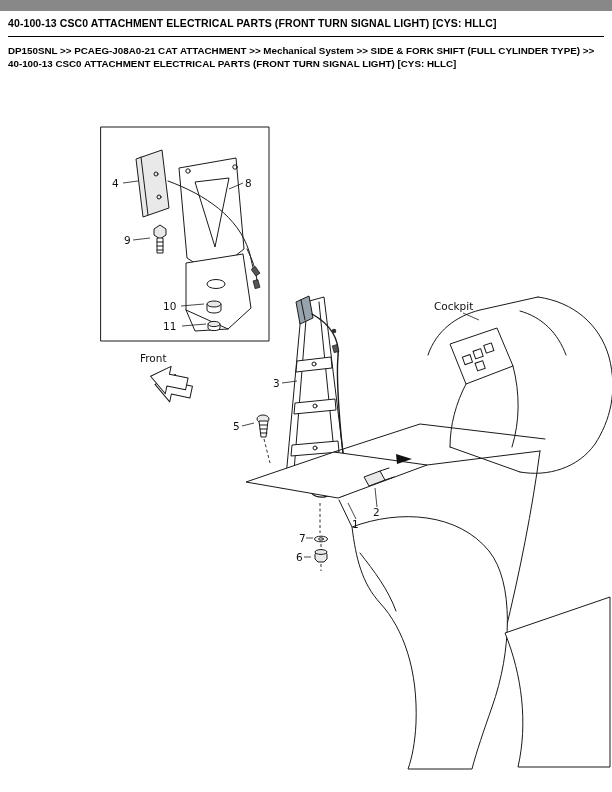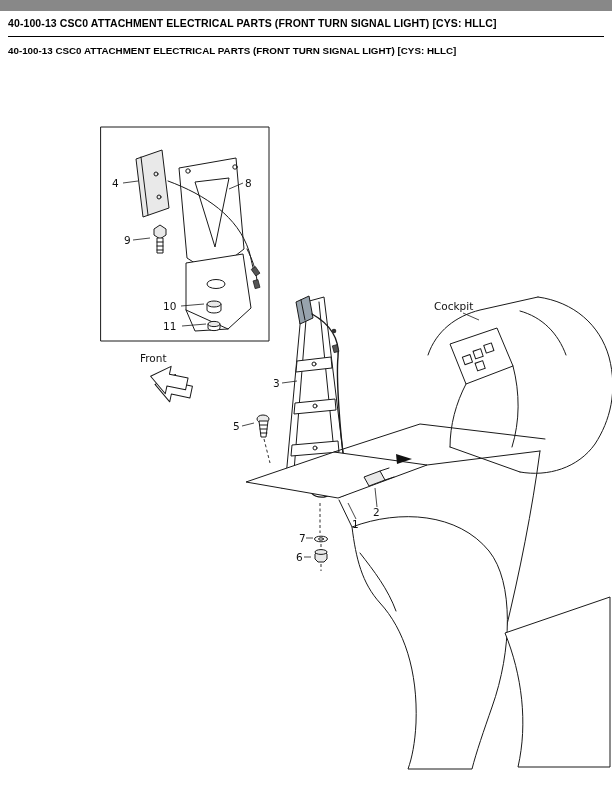--- a/index.html
+++ b/index.html
@@ -25,20 +25,21 @@
 </style>
 </head>
 <body>
 
 <div class="page">
 
   <div class="header">
     <div class="page-title">40-100-13 CSC0 ATTACHMENT ELECTRICAL PARTS (FRONT TURN SIGNAL LIGHT) [CYS: HLLC]</div>
     <hr class="title-rule">
     <div class="breadcrumb">
+      <div>DP150SNL &gt;&gt; PCAEG-J08A0-21 CAT ATTACHMENT &gt;&gt; Mechanical System &gt;&gt; SIDE &amp; FORK SHIFT (FULL CYLINDER TYPE) &gt;&gt;</div>
       <div>40-100-13 CSC0 ATTACHMENT ELECTRICAL PARTS (FRONT TURN SIGNAL LIGHT) [CYS: HLLC]</div>
     </div>
   </div>
 
   <svg class="canvas" width="612" height="792" viewBox="0 0 612 792" xmlns="http://www.w3.org/2000/svg">
 
     <g>
       <rect x="101" y="116" width="168" height="214" class="ln"></rect>
 
       <g>

